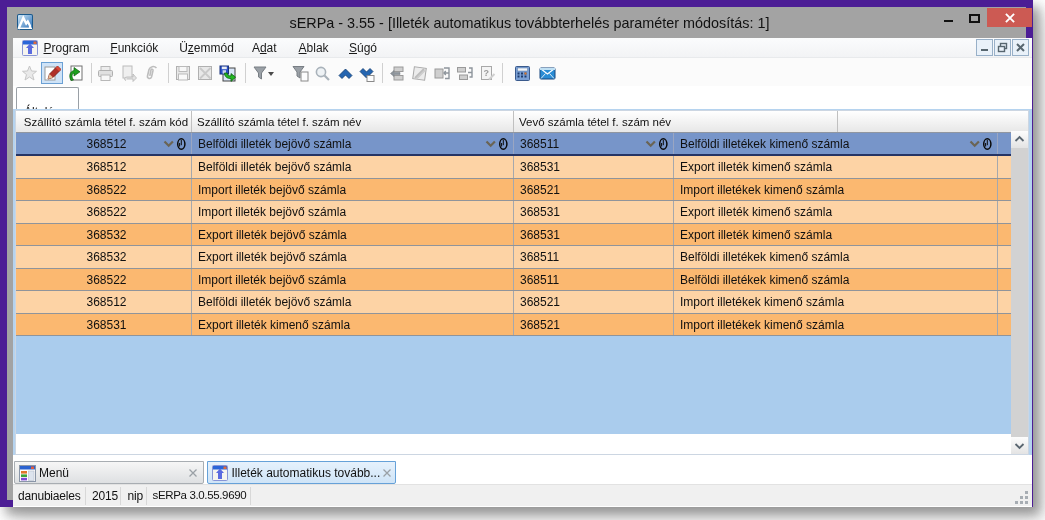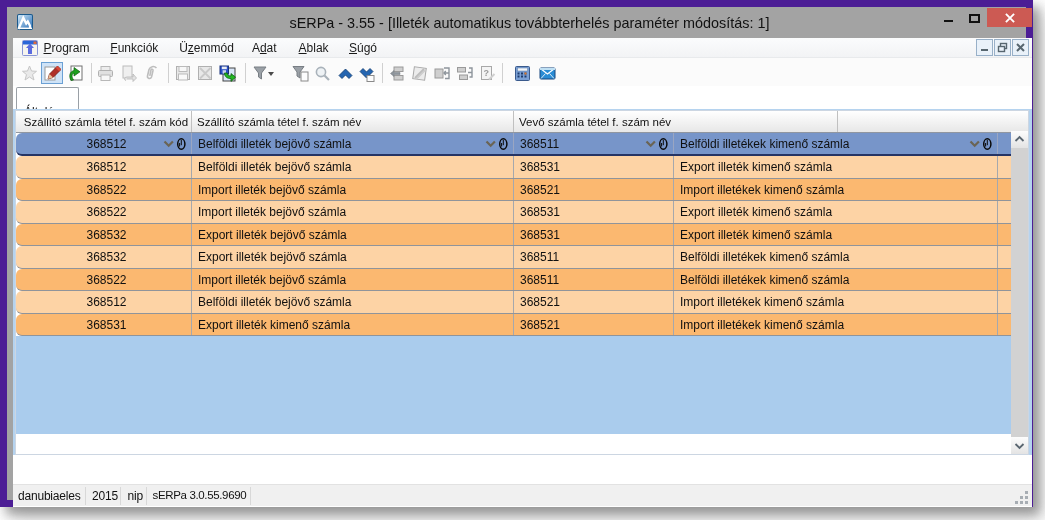--- a/index.html
+++ b/index.html
@@ -41,21 +41,21 @@
 
 #page { position:absolute; left:0; top:71px; width:1019px; height:346px; background:#b5d3ef; }
 #grid { position:absolute; left:2px; top:1px; width:1014px; height:345px;
   background:#fff; border:1px solid #ccd6e2; }
 #caption { margin-top:2px; height:18px; background:#293462; color:#8aa5d2; font-weight:bold;
   font-size:12px; padding:2px 0 0 5px; }
 #hdr { display:flex; height:22px; background:linear-gradient(#ffffff,#e7e7e7);
   border-bottom:1px solid #9096a0; }
 #hdr .hc { font-size:11.5px; color:#111; padding:5px 0 0 5px; border-right:1px solid #c0c0c0;
   white-space:nowrap; overflow:hidden; }
-.row { display:flex; height:22.5px; border-bottom:1px solid #8f949b;border-radius:6px; }
+.row { display:flex; height:22.5px; border-bottom:1px solid #8f949b; }
 .row .c { font-size:12px; color:#101010; padding:4px 0 0 6px; border-right:1px solid #a5a8ad;
   white-space:nowrap; overflow:hidden; position:relative; }
 .row.sel { background:#7795c9; border-bottom:2px solid #253464; height:23px; }
 .row.sel .c { border-right:1px solid #9aa6c2; }
 .row.lt { background:#fdd3a5; }
 .row.or { background:#fbb870; }
 .w1 { width:176px;text-align:center; } .w2 { width:322px; } .w3 { width:160px; } .w4 { width:324px; } .w5 { width:13px; border-right:none !important; }
 .dd { position:absolute; right:5px; top:4px; }
 #vscroll { position:absolute; right:0px; top:19.5px; width:17px; height:323.5px; background:#d2d2d2; }
 #vscroll .sb { position:absolute; left:0; width:17px; height:17px;
@@ -343,20 +343,47 @@
                 <path d="M4.5 10 L8.5 6 L12.5 10" fill="none" stroke="#5a6670" stroke-width="1.8"></path>
               </svg></div>
           <div class="sb" style="bottom:0;"><svg width="17" height="17" viewBox="0 0 17 17">
                 <path d="M4.5 7 L8.5 11 L12.5 7" fill="none" stroke="#5a6670" stroke-width="1.8"></path>
               </svg></div>
         </div>
       </div>
     </div>
 
     <div id="btabs">
+      <div id="btab1">
+        <svg style="position:absolute;left:4px;top:3px;" width="17" height="17" viewBox="0 0 17 17">
+            <rect x="0.5" y="0.5" width="16" height="16" fill="#fdfdfd" stroke="#8a96a8"></rect>
+            <rect x="1" y="1" width="15" height="3.5" fill="#2a62d0"></rect>
+            <rect x="12" y="1.5" width="3" height="2.5" fill="#e05a3a"></rect>
+            <rect x="2" y="6" width="6" height="2.6" fill="#e0762a"></rect>
+            <rect x="2" y="9.4" width="6" height="2.6" fill="#3aa43a"></rect>
+            <rect x="2" y="12.8" width="6" height="2.6" fill="#7a4ad4"></rect>
+            <rect x="9.5" y="6" width="5.5" height="9.4" fill="#dde4ee" stroke="#aab4c4" stroke-width="0.5"></rect>
+          </svg>
+        <span style="position:absolute;left:24px;top:4px;">Menü</span>
+        <svg style="position:absolute;left:173px;top:6px;" width="10" height="10" viewBox="0 0 10 10">
+            <path d="M1.5 1.5 L8.5 8.5 M8.5 1.5 L1.5 8.5" stroke="#9aa0a6" stroke-width="1.3"></path>
+          </svg>
+      </div>
+      <div id="btab2">
+        <svg style="position:absolute;left:4.5px;top:3px;" width="16" height="16" viewBox="0 0 16 16">
+            <rect x="0.5" y="0.5" width="15" height="15" rx="1" fill="#f6f4ef" stroke="#8794d6"></rect>
+            <rect x="1" y="1" width="14" height="3.5" fill="#2a65d8"></rect>
+            <rect x="11.5" y="1.5" width="3" height="2.5" fill="#e06a3a"></rect>
+            <path d="M8 3.5 L12 8 L10 8 L10 14 L6 14 L6 8 L4 8 Z" fill="#5a6ae0"></path>
+          </svg>
+        <span style="position:absolute;left:24px;top:4px;">Illeték automatikus tovább...</span>
+        <svg style="position:absolute;left:174px;top:6px;" width="10" height="10" viewBox="0 0 10 10">
+            <path d="M1.5 1.5 L8.5 8.5 M8.5 1.5 L1.5 8.5" stroke="#9aa0a6" stroke-width="1.3"></path>
+          </svg>
+      </div>
     </div>
 
     <div id="status">
       <span class="st" style="left:5px;">danubiaeles</span>
       <div class="ssep" style="left:71.5px;"></div>
       <span class="st" style="left:79px;">2015</span>
       <div class="ssep" style="left:106.5px;"></div>
       <span class="st" style="left:114.5px;">nip</span>
       <div class="ssep" style="left:132.5px;"></div>
       <span class="st" style="left:139.5px; font-size:11.5px; letter-spacing:-0.35px;">sERPa 3.0.55.9690</span>

